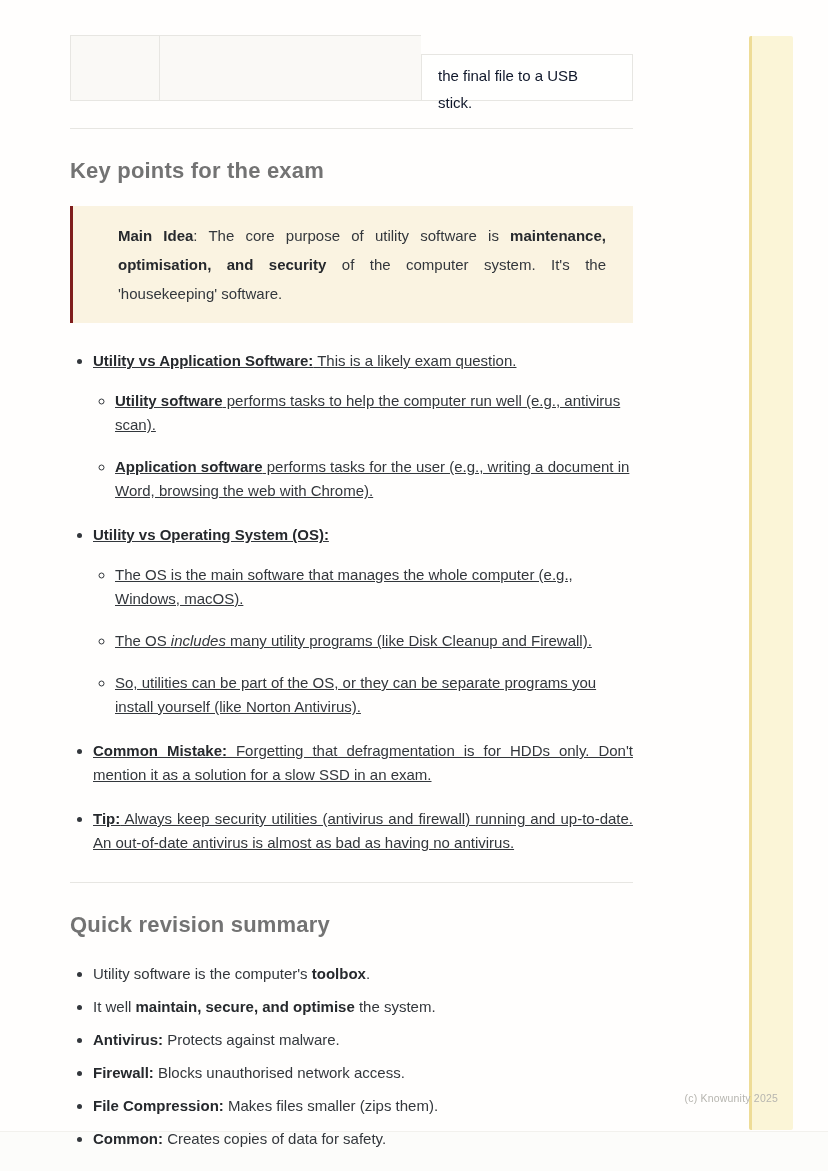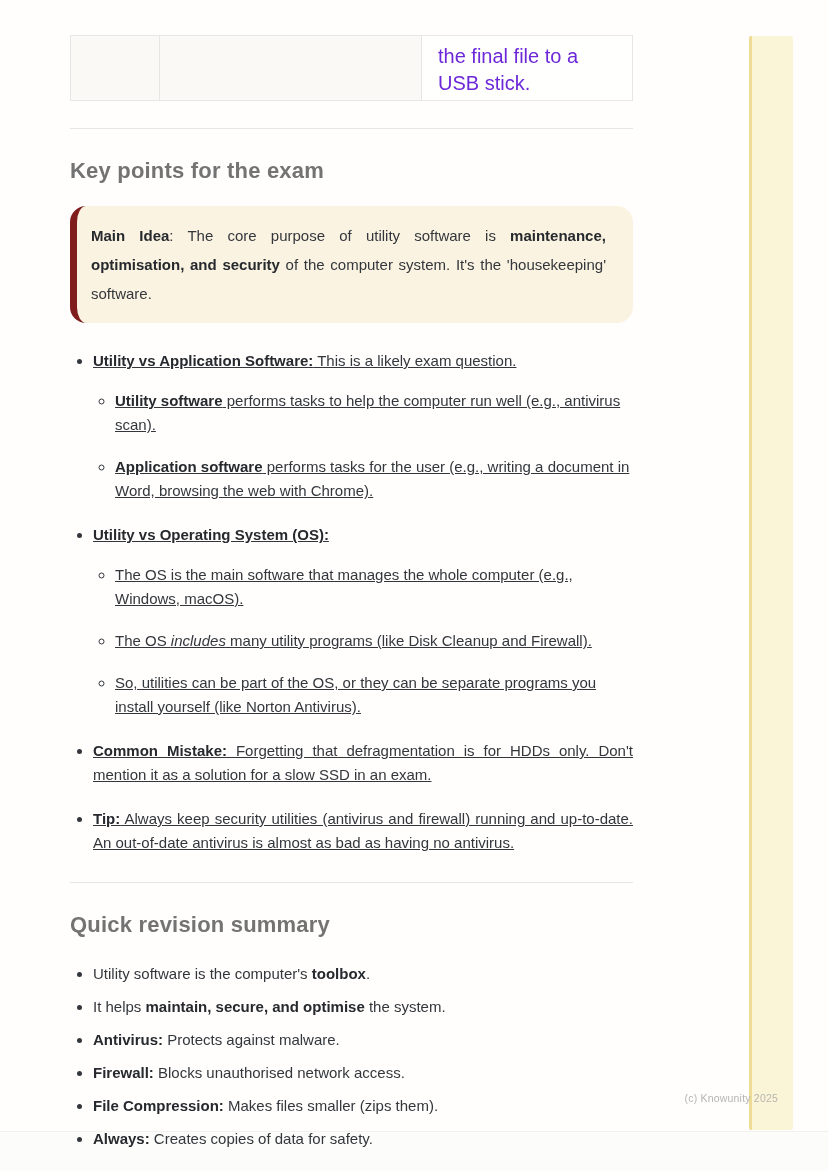--- a/index.html
+++ b/index.html
@@ -55,43 +55,44 @@
   }
   .table-frag .cell:last-child {
     border-right: 1px solid #e7e6e2;
     background: #fffffe;
   }
   .cell.c1 { width: 89px; }
   .cell.c2 { width: 262px; }
   .cell.c3 {
     width: 212px;
     padding: 7px 16px;
-    font-size: 20px;
+    font-size: 15px;
     line-height: 27px;
-    color: #6d28d9;
+    color: #0f172a;
+    margin-top: 19px;
   }
   hr.divider {
     border: none;
     border-top: 1px solid #e7e6e2;
     margin: 27px 0 0 0;
   }
   .section-heading {
     margin: 29px 0 0 0;
     font-size: 22px;
     line-height: 26px;
     font-weight: 700;
     color: #737373;
     letter-spacing: 0.2px;
   }
   .callout {
     margin-top: 22px;
     background: #faf3e1;
-    border-left: 7px solid #7f1d1d;
-    border-radius: 16px;
-    padding: 15px 27px 15px 14px;
+    border-left: 3px solid #7f1d1d;
+    border-radius: 0;
+    padding: 15px 27px 15px 45px;
     font-size: 15px;
     line-height: 29px;
     text-align: justify;
   }
   ul.doc-list {
     list-style: disc;
     margin: 26px 0 0 0;
     padding-left: 23px;
     font-size: 15px;
     line-height: 24px;
@@ -185,33 +186,33 @@
 
     <hr class="divider">
 
     <h2 class="section-heading">Quick revision summary</h2>
 
     <ul class="quick-list">
         <li>
           <p class="li-text"><span>Utility software is the computer's </span><strong>toolbox</strong><span>.</span></p>
         </li>
         <li>
-          <p class="li-text"><span>It helps </span><strong>maintain, secure, and optimise</strong><span> the system.</span></p>
+          <p class="li-text"><span>It well </span><strong>maintain, secure, and optimise</strong><span> the system.</span></p>
         </li>
         <li>
           <p class="li-text"><strong>Antivirus:</strong><span> Protects against malware.</span></p>
         </li>
         <li>
           <p class="li-text"><strong>Firewall:</strong><span> Blocks unauthorised network access.</span></p>
         </li>
         <li>
           <p class="li-text"><strong>File Compression:</strong><span> Makes files smaller (zips them).</span></p>
         </li>
         <li>
-          <p class="li-text"><strong>Always:</strong><span> Creates copies of data for safety.</span></p>
+          <p class="li-text"><strong>Common:</strong><span> Creates copies of data for safety.</span></p>
         </li>
       </ul>
 
   </div>
 
   <div class="footer-copyright">(c) Knowunity 2025</div>
 
 </div>
 
 </body></html>

